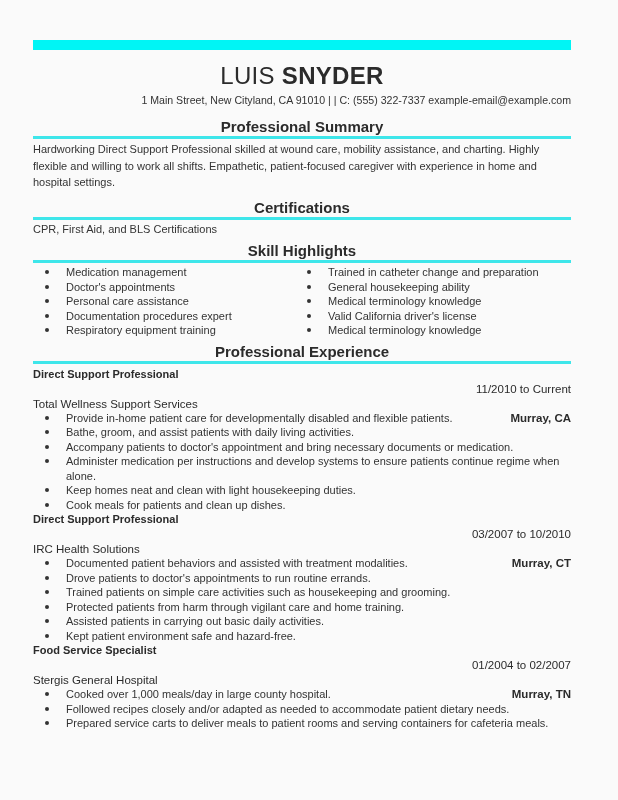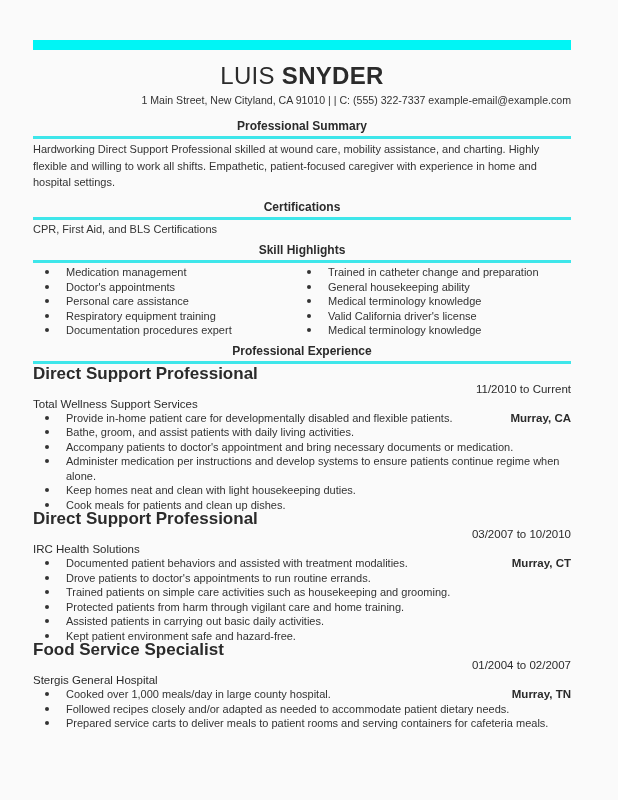--- a/index.html
+++ b/index.html
@@ -10,34 +10,34 @@
     }
     .page { position: absolute; left: 33px; top: 40px; width: 538px; }
     .top-bar { height: 10px; background: #00f5f5; }
     .name {
       text-align: center; font-size: 24px; margin-top: 12px; line-height: 28px;
       letter-spacing: 0.3px; color: #2b2b2b;
     }
     .name .last { font-weight: bold; }
     .contact { text-align: right; font-size: 10.6px; margin-top: 3px; line-height: 14px; color: #333; }
     .sec-title {
-      text-align: center; font-weight: bold; font-size: 12px; line-height: 15px;
+      text-align: center; font-weight: bold; font-size: 15px; line-height: 15px;
       color: #2b2b2b; padding-bottom: 2px; border-bottom: 3px solid #3ee6ea;
     }
     .p { font-size: 11px; line-height: 16.5px; color: #333; }
     .bullets { list-style: none; margin: 0; padding: 0; }
     .bullets li { position: relative; padding-left: 33px; font-size: 11px; line-height: 14.5px; color: #333; }
     .bullets li .dot {
       position: absolute; left: 12px; top: 5px; width: 4px; height: 4px; border-radius: 50%; background: #333;
     }
     .skills { display: flex; margin-top: 2px; }
     .skills .col { width: 50%; }
     .skills .col.right .bullets li { padding-left: 26px; }
     .skills .col.right .bullets li .dot { left: 5px; }
-    .job-title { font-weight: bold; font-size: 17px; line-height: 14px; color: #2b2b2b; }
+    .job-title { font-weight: bold; font-size: 11px; line-height: 14px; color: #2b2b2b; }
     .job-dates { text-align: right; font-weight: normal; font-size: 11.5px; line-height: 14px; color: #2b2b2b; margin-top: 1px; }
     .job-company { font-weight: normal; font-size: 11.5px; line-height: 14px; color: #2b2b2b; margin-top: 1px; }
     .job-loc { position: absolute; right: 0; top: 0; font-weight: bold; font-size: 11.5px; color: #2b2b2b; }
     .job-list li.first { padding-right: 110px; }
   </style>
 </head>
 <body>
 
 <div class="page">
   <div class="top-bar" style="background: rgb(0, 245, 245);"></div>
@@ -59,22 +59,22 @@
   </div>
 
   <div style="margin-top:6px;">
     <div class="sec-title">Skill Highlights</div>
     <div class="skills">
       <div class="col">
         <ul class="bullets">
           <li><span class="dot"></span><span>Medication management</span></li>
           <li><span class="dot"></span><span>Doctor's appointments</span></li>
           <li><span class="dot"></span><span>Personal care assistance</span></li>
+          <li><span class="dot"></span><span>Documentation procedures expert</span></li>
           <li><span class="dot"></span><span>Respiratory equipment training</span></li>
-          <li><span class="dot"></span><span>Documentation procedures expert</span></li>
         </ul>
       </div>
       <div class="col right">
         <ul class="bullets">
           <li><span class="dot"></span><span>Trained in catheter change and preparation</span></li>
           <li><span class="dot"></span><span>General housekeeping ability</span></li>
           <li><span class="dot"></span><span>Medical terminology knowledge</span></li>
           <li><span class="dot"></span><span>Valid California driver's license</span></li>
           <li><span class="dot"></span><span>Medical terminology knowledge</span></li>
         </ul>

